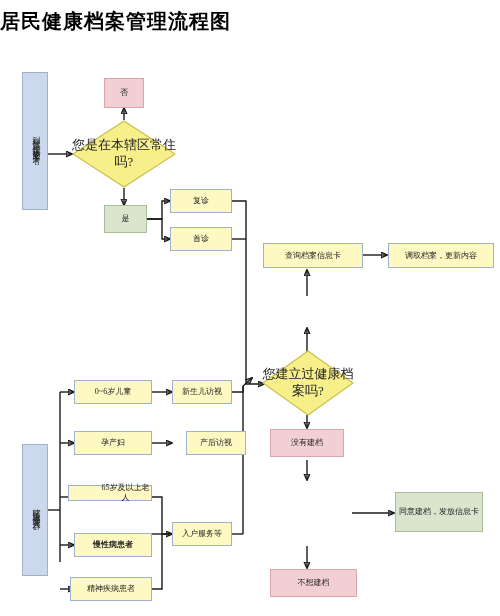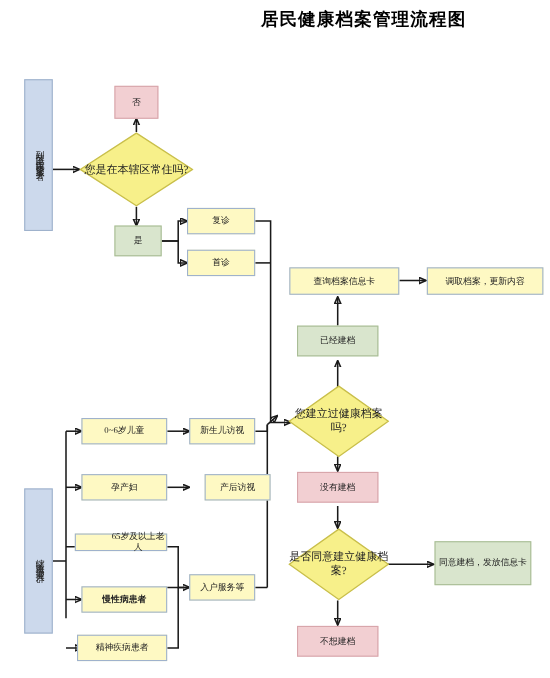--- a/index.html
+++ b/index.html
@@ -15,24 +15,24 @@
     width: 500px;
     height: 616px;
     background: #ffffff;
     overflow: hidden;
   }
   #title {
     position: absolute;
     top: 8px;
     left: 0;
     width: 424px;
-    text-align: right;
+    text-align: left;
     font-family: "Liberation Serif", "DejaVu Serif", serif;
     font-weight: bold;
-    font-size: 16px;
+    font-size: 20px;
     color: #000;
     letter-spacing: 1px;
   }
   .node {
     position: absolute;
     box-sizing: border-box;
     display: flex;
     align-items: center;
     justify-content: center;
     text-align: center;
@@ -70,21 +70,21 @@
     position: absolute;
     inset: 0;
   }
   .diamond .dtext {
     position: absolute;
     inset: 0;
     display: flex;
     align-items: center;
     justify-content: center;
     text-align: center;
-    font-size: 10px;
+    font-size: 13px;
     line-height: 1.3;
     color: #222;
     font-family: "Liberation Serif", "DejaVu Serif", serif;
     pointer-events: none;
   }
 
   svg.wires {
     position: absolute;
     left: 0; top: 0;
     width: 500px;
@@ -173,41 +173,34 @@
   <div class="node green" style="left:104px; top:205px; width:43px; height:28px;">是</div>
 
   <div class="node blue" style="left:170px; top:189px; width:62px; height:24px;">复诊</div>
 
   <div class="node blue" style="left:170px; top:227px; width:62px; height:24px;">首诊</div>
 
   <div class="node blue" style="left:388px; top:243px; width:106px; height:25px;">调取档案，更新内容</div>
 
   <div class="node blue" style="left:263px; top:243px; width:100px; height:25px;">查询档案信息卡</div>
 
-  <div class="node green" style="left:270px; top:296px; width:74px; height:28px;">已经建档</div>
 
   <div class="diamond" style="left:262px; top:350px; width:92px; height:66px;">
     <svg class="dshape" viewBox="0 0 92 66" preserveAspectRatio="none">
       <polygon points="46,1 91,33 46,65 1,33" fill="#f7f08a" stroke="#c9bf4b" stroke-width="1.2"></polygon>
     </svg>
     <div class="dtext">您建立过健康档案吗?</div>
   </div>
 
   <div class="node pink" style="left:270px; top:429px; width:74px; height:28px;">没有建档</div>
 
-  <div class="diamond" style="left:262px; top:480px; width:92px; height:66px;">
-    <svg class="dshape" viewBox="0 0 92 66" preserveAspectRatio="none">
-      <polygon points="46,1 91,33 46,65 1,33" fill="#f7f08a" stroke="#c9bf4b" stroke-width="1.2"></polygon>
-    </svg>
-    <div class="dtext">是否同意建立健康档案?</div>
-  </div>
 
   <div class="node green" style="left:395px; top:492px; width:88px; height:40px;">同意建档，发放信息卡</div>
 
-  <div class="node pink" style="left:270px; top:569px; width:74px; height:28px;">不想建档</div>
+  <div class="node pink" style="left:270px; top:569px; width:87px; height:28px;">不想建档</div>
 
   <div class="vlabel" style="left:22px; top:444px; width:26px; height:132px;">辖区重点管理人群</div>
 
   <div class="node blue" style="left:74px; top:380px; width:78px; height:24px;">0~6岁儿童</div>
   <div class="node blue" style="left:74px; top:431px; width:78px; height:24px;">孕产妇</div>
   <div class="node blue" style="left:68px; top:485px; width:84px; height:16px;padding-left:31px;">65岁及以上老人</div>
   <div class="node blue" style="left:74px; top:533px; width:78px; height:24px;font-weight:bold;">慢性病患者</div>
   <div class="node blue" style="left:70px; top:577px; width:82px; height:24px;">精神疾病患者</div>
 
   <div class="node blue" style="left:172px; top:380px; width:60px; height:24px;">新生儿访视</div>

